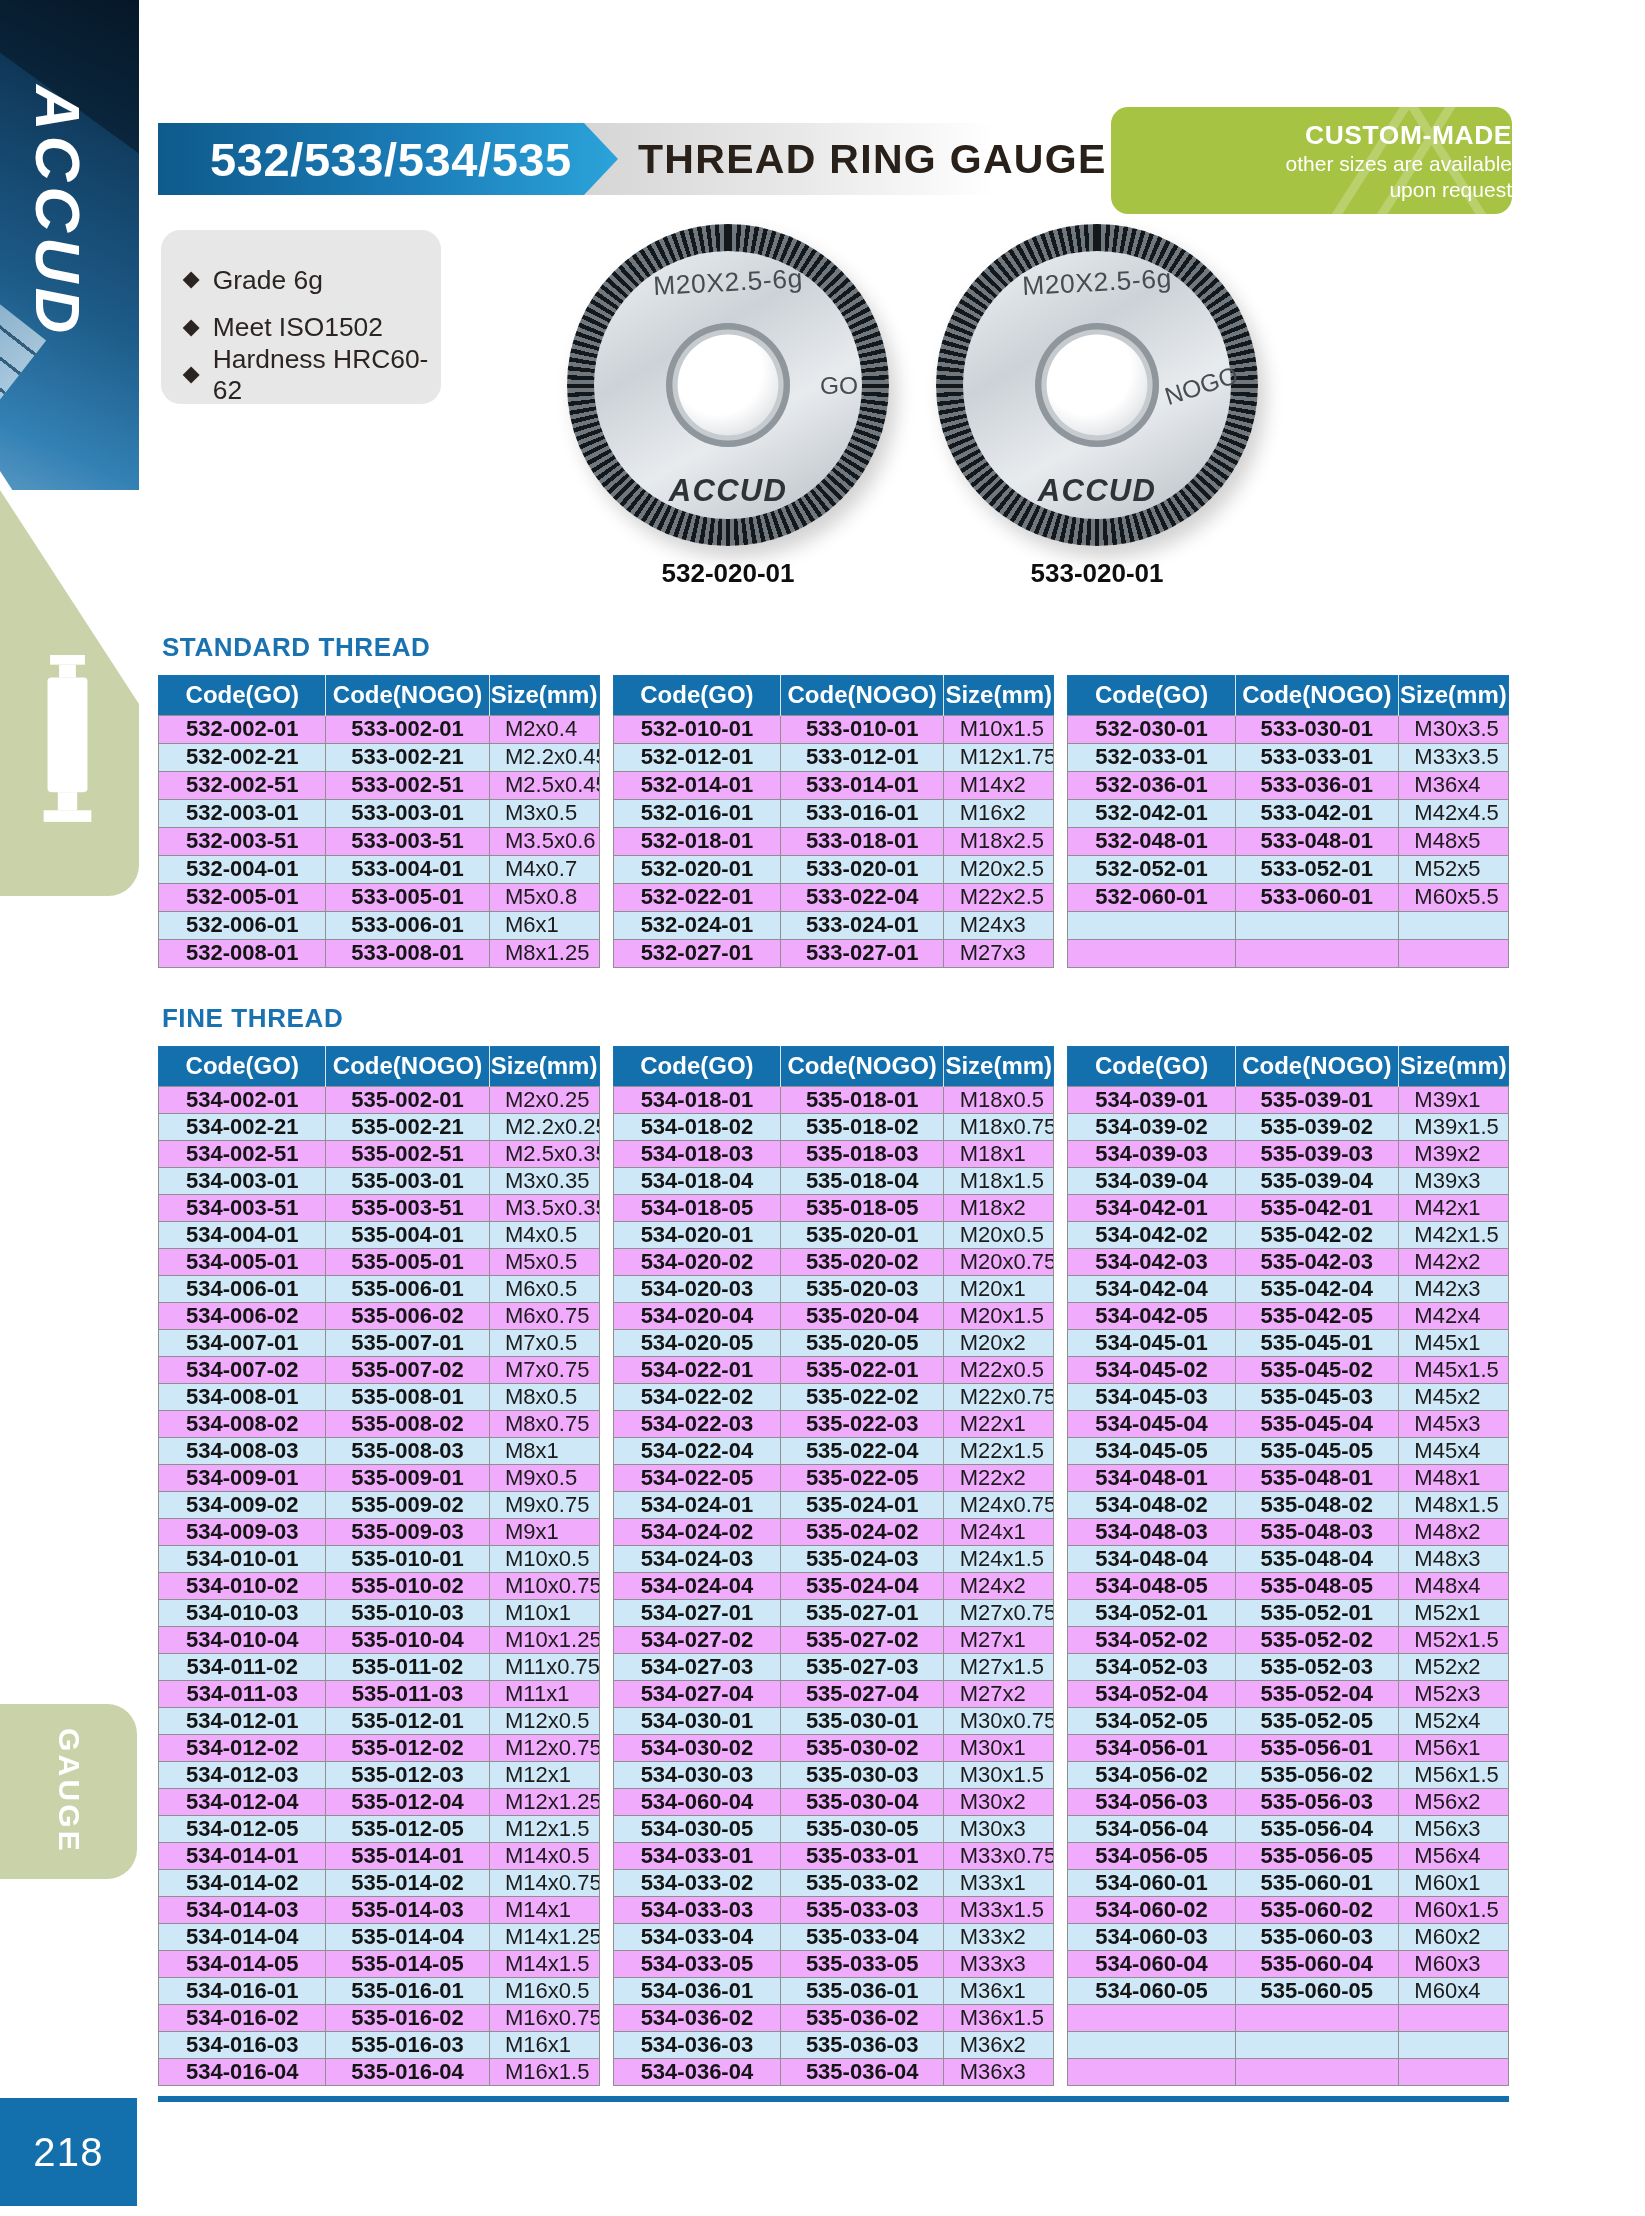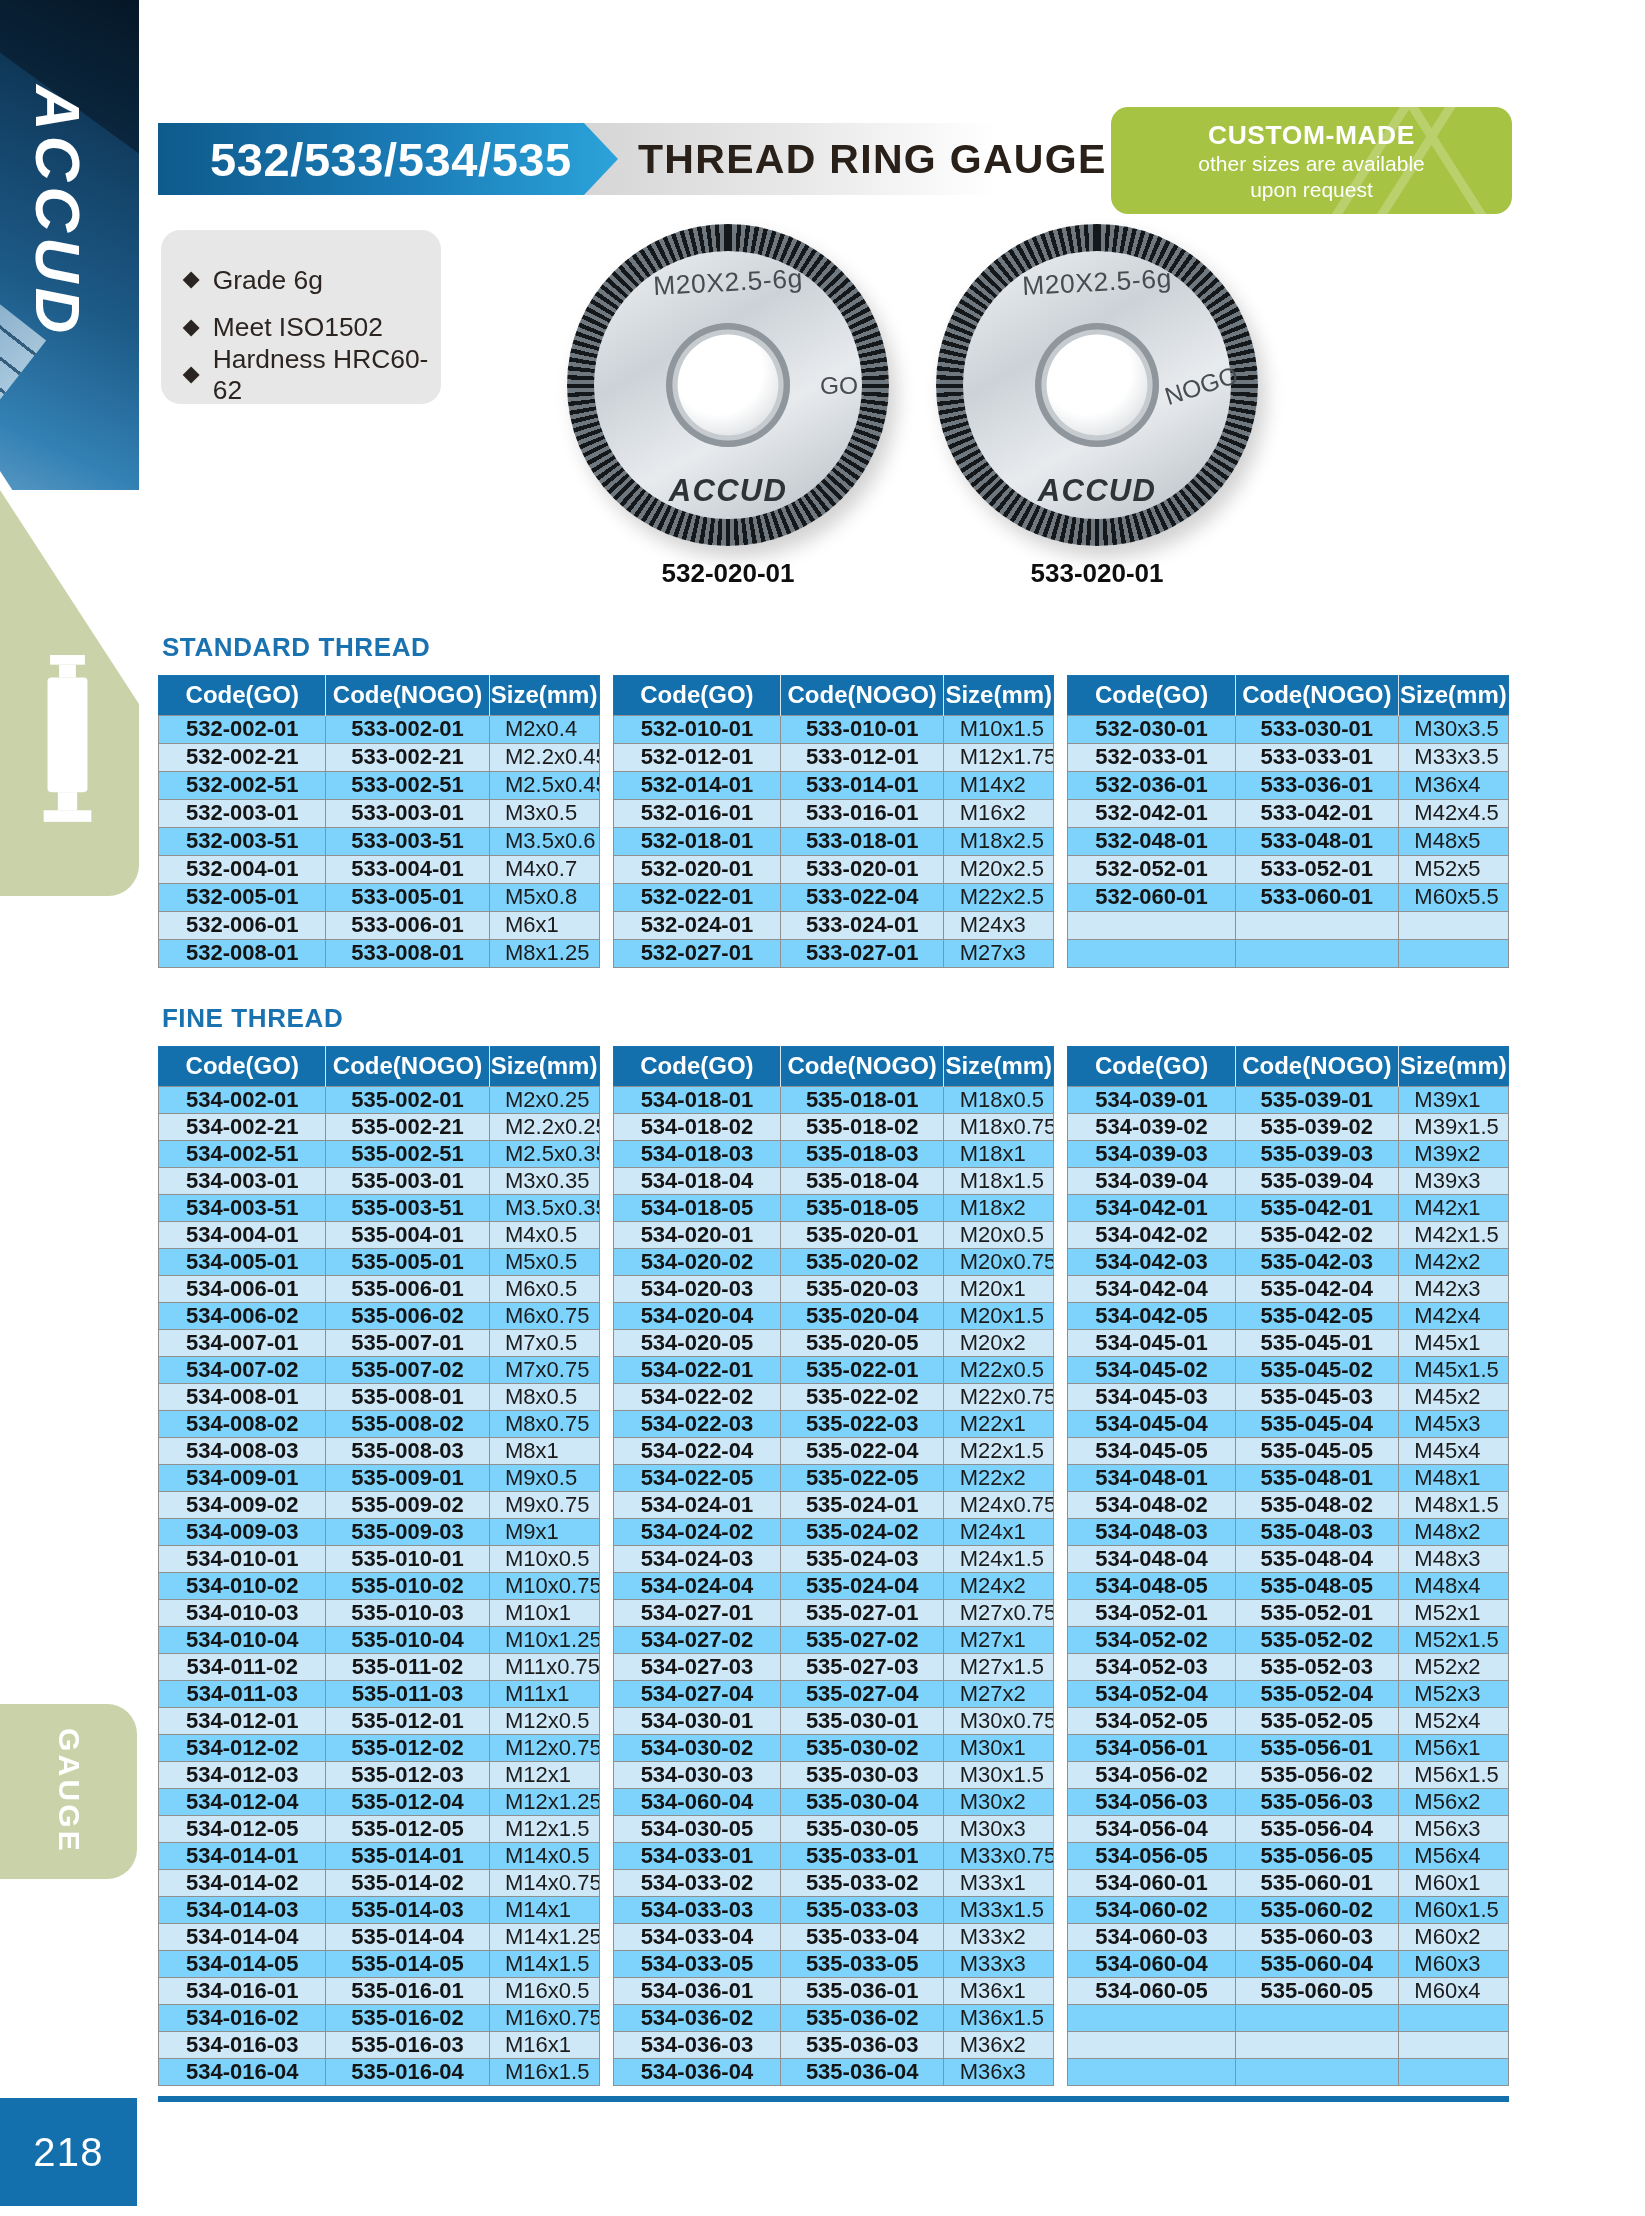--- a/index.html
+++ b/index.html
@@ -39,21 +39,21 @@
   .banner-gray{position:absolute;left:567px;top:123px;width:429px;height:72px;
     background:linear-gradient(90deg,#d4d4d4 0%,#e9e9e9 55%,#ffffff 100%)}
   .banner-blue{position:absolute;left:158px;top:123px;width:460px;height:72px;
     background:linear-gradient(90deg,#0e5a8c 0%,#1b7cb7 55%,#2ba3da 100%);
     clip-path:polygon(0 0,calc(100% - 34px) 0,100% 50%,calc(100% - 34px) 100%,0 100%);
     display:flex;align-items:center}
   .banner-blue span{font-size:47px;font-weight:bold;color:#fff;padding-left:52px;letter-spacing:0.6px}
   .main-title{position:absolute;left:638px;top:123px;height:72px;display:flex;align-items:center;
     font-size:41px;font-weight:700;color:var(--titleink);letter-spacing:1.3px}
   .badge{position:absolute;left:1111px;top:107px;width:401px;height:107px;background:var(--green);
-    border-radius:17px;color:#fff;text-align:center;overflow:hidden}
+    border-radius:17px;color:#fff;text-align:right;overflow:hidden}
   .badge-title{margin-top:13px;font-size:26.4px;font-weight:bold;letter-spacing:0.6px;position:relative}
   .badge-line{font-size:21px;line-height:26.4px;position:relative}
   .badge svg{position:absolute;right:-13px;top:-19.3px;opacity:.22}
 
   
   .features{position:absolute;left:161px;top:230px;width:280px;height:174px;background:#e7e7e7;
     border-radius:19.3px;padding:30px 0 0 24px}
   .feature{display:flex;align-items:center;gap:15.5px;height:41px;font-size:26.4px;color:#2b2420;margin-bottom:6.4px}
   .bullet{flex:0 0 auto;width:12.3px;height:12.3px;background:#2b2420;transform:rotate(45deg)}
 
@@ -74,21 +74,21 @@
   .ring-brand{position:absolute;bottom:37px;width:100%;text-align:center;font-size:31px;font-weight:bold;
     font-style:italic;color:#2e3337;letter-spacing:1.3px}
   .ring-caption{position:absolute;top:334px;width:100%;text-align:center;font-size:26px;font-weight:bold;color:#0e0e0e}
 
   
   .section{position:absolute;left:158px;width:1351px}
   .section.std{top:632px}
   .section.fine{top:1003px}
   .sec-title{font-size:26px;font-weight:bold;color:#1a72b0;letter-spacing:0.6px;margin:0 0 11.6px 3.9px}
   .tables{display:flex;gap:13px}
-  table{border-collapse:collapse;width:442px;table-layout:fixed;border:1.9px solid #1b74b2;background:#7dd3fc;align-self:flex-start}
+  table{border-collapse:collapse;width:442px;table-layout:fixed;border:1.9px solid #1b74b2;background:#f0abfc;align-self:flex-start}
   th{background:var(--accent);color:#fff;font-size:24px;font-weight:bold;height:40px;border-left:1.3px solid #d9e6f0}
   th:first-child{border-left:none}
   th:nth-child(1){width:38%}
   th:nth-child(2){width:37%}
   th:nth-child(3){width:25%}
   td{border:0.6px solid #8f8f8f;font-size:22px;color:#141414;text-align:center;white-space:nowrap;overflow:hidden;padding:0}
   .section.std td{height:28px}
   .section.fine td{height:26.4px}
   td.code{font-weight:bold}
   td.size{text-align:left;padding-left:15.5px;color:#1b1b1b}

